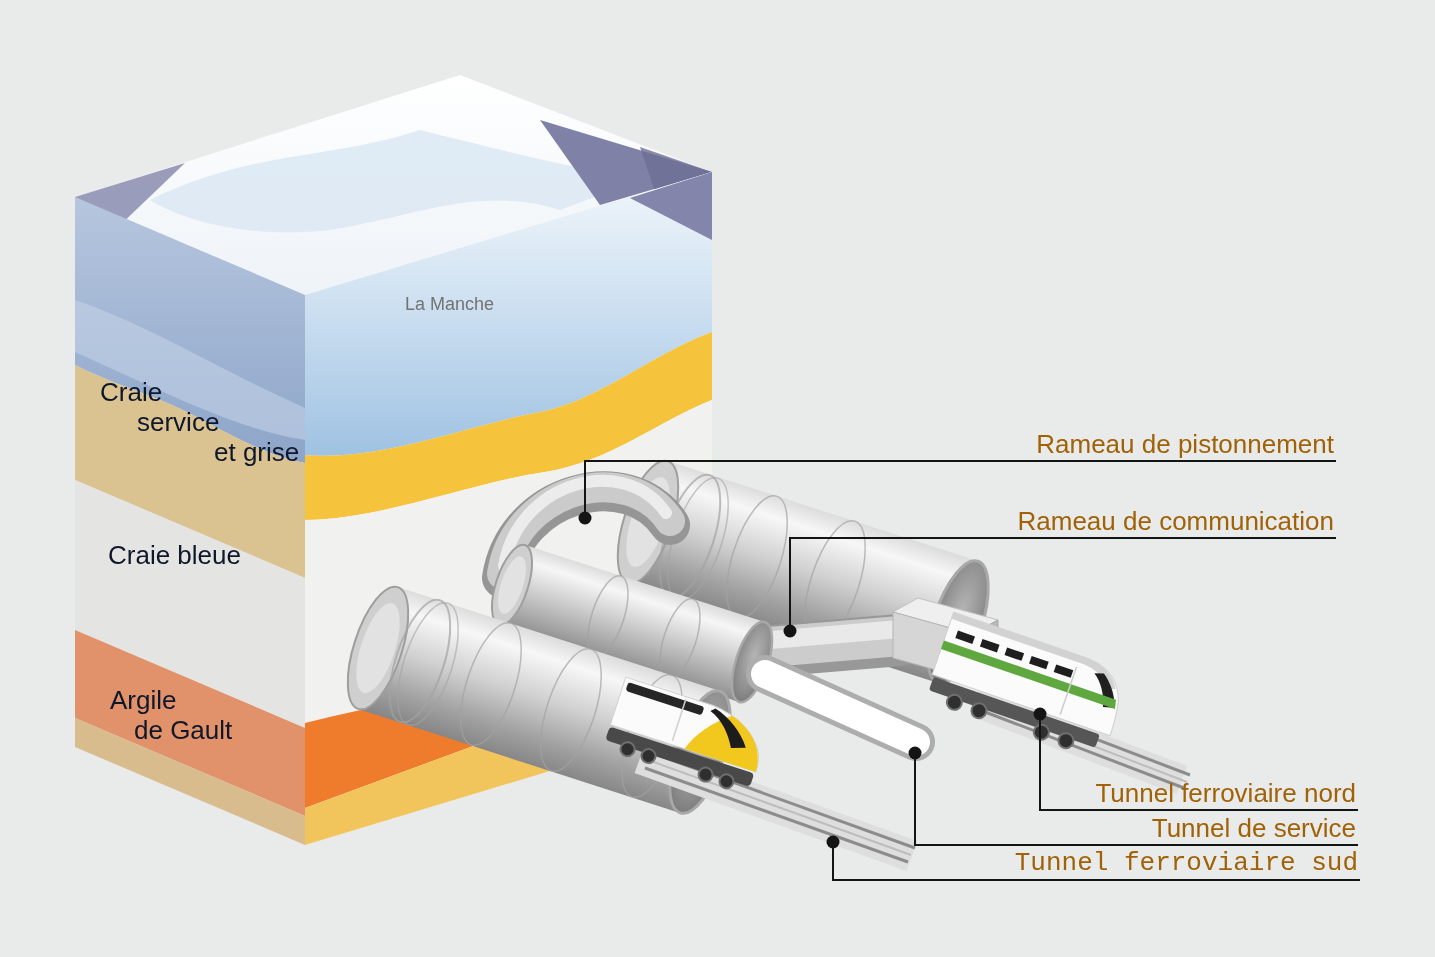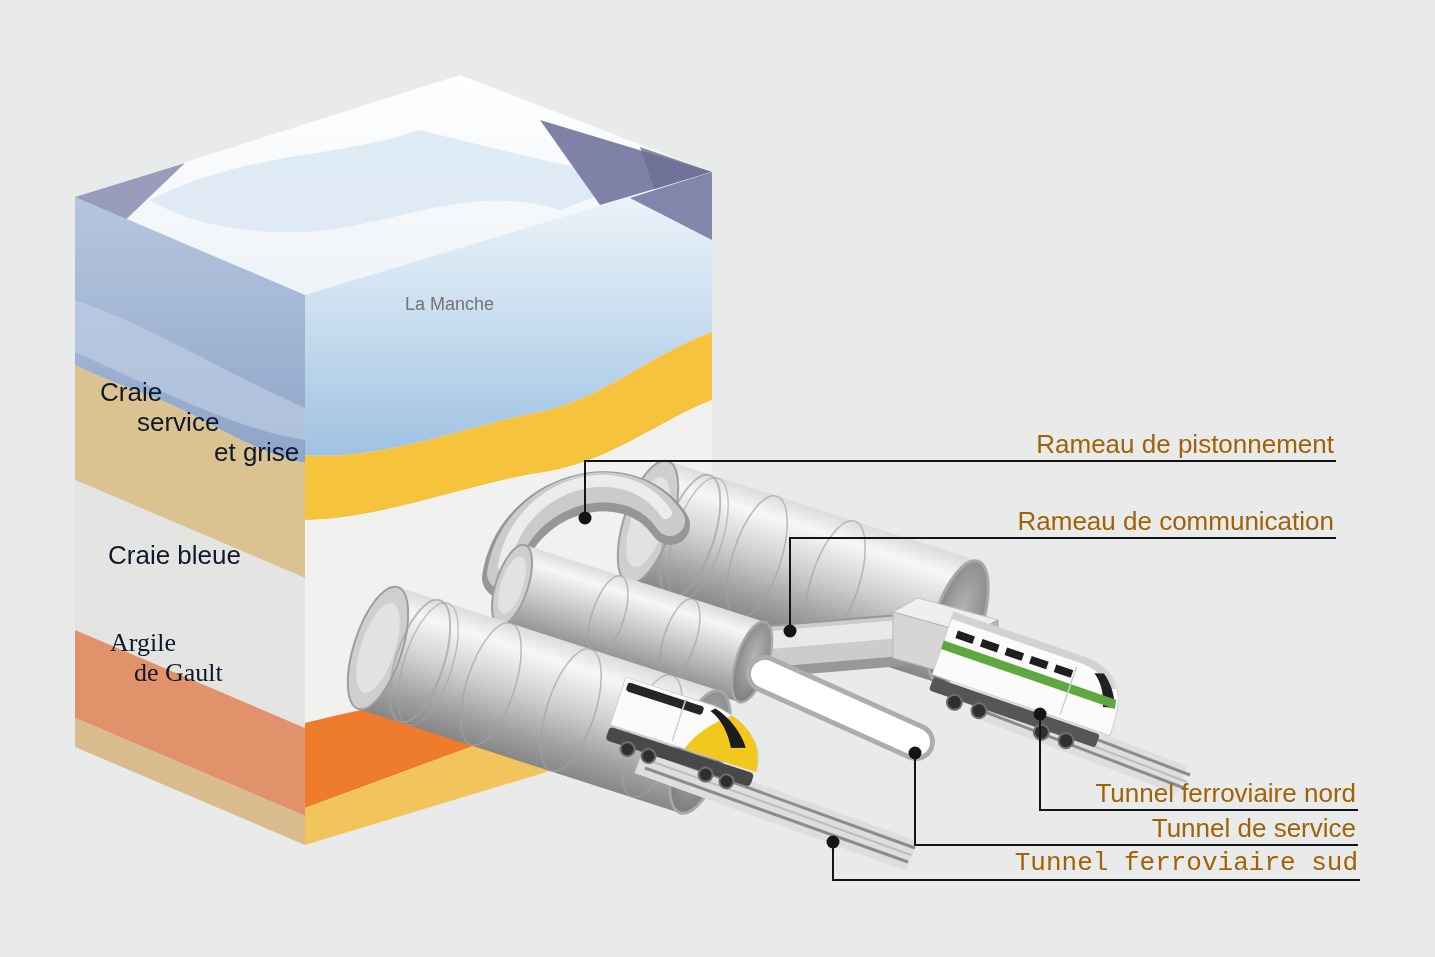--- a/index.html
+++ b/index.html
@@ -218,21 +218,21 @@
   <div class="geo-label" style="left:100px; top:377px;">
     <span>Craie</span>
     <span style="margin-left:37px;">service</span>
     <span style="margin-left:114px;">et grise</span>
   </div>
 
   <div class="geo-label" style="left:108px; top:540px;">
     <span>Craie bleue</span>
   </div>
 
-  <div class="geo-label" style="left:110px; top:628px;font-family:Liberation Serif, serif;">
+  <div class="geo-label" style="left:110px; top:685px;">
     <span>Argile</span>
     <span style="margin-left:24px;">de Gault</span>
   </div>
 
   <div class="callout-label" style="right:101px; top:429px;">Rameau de pistonnement</div>
   <div class="callout-label" style="right:101px; top:506px;">Rameau de communication</div>
   <div class="callout-label" style="right:79px; top:813px;">Tunnel de service</div>
   <div class="callout-label" style="right:79px; top:778px;">Tunnel ferroviaire nord</div>
   <div class="callout-label" style="right:77px; top:848px;font-family:Liberation Mono, monospace;">Tunnel ferroviaire sud</div>
 

